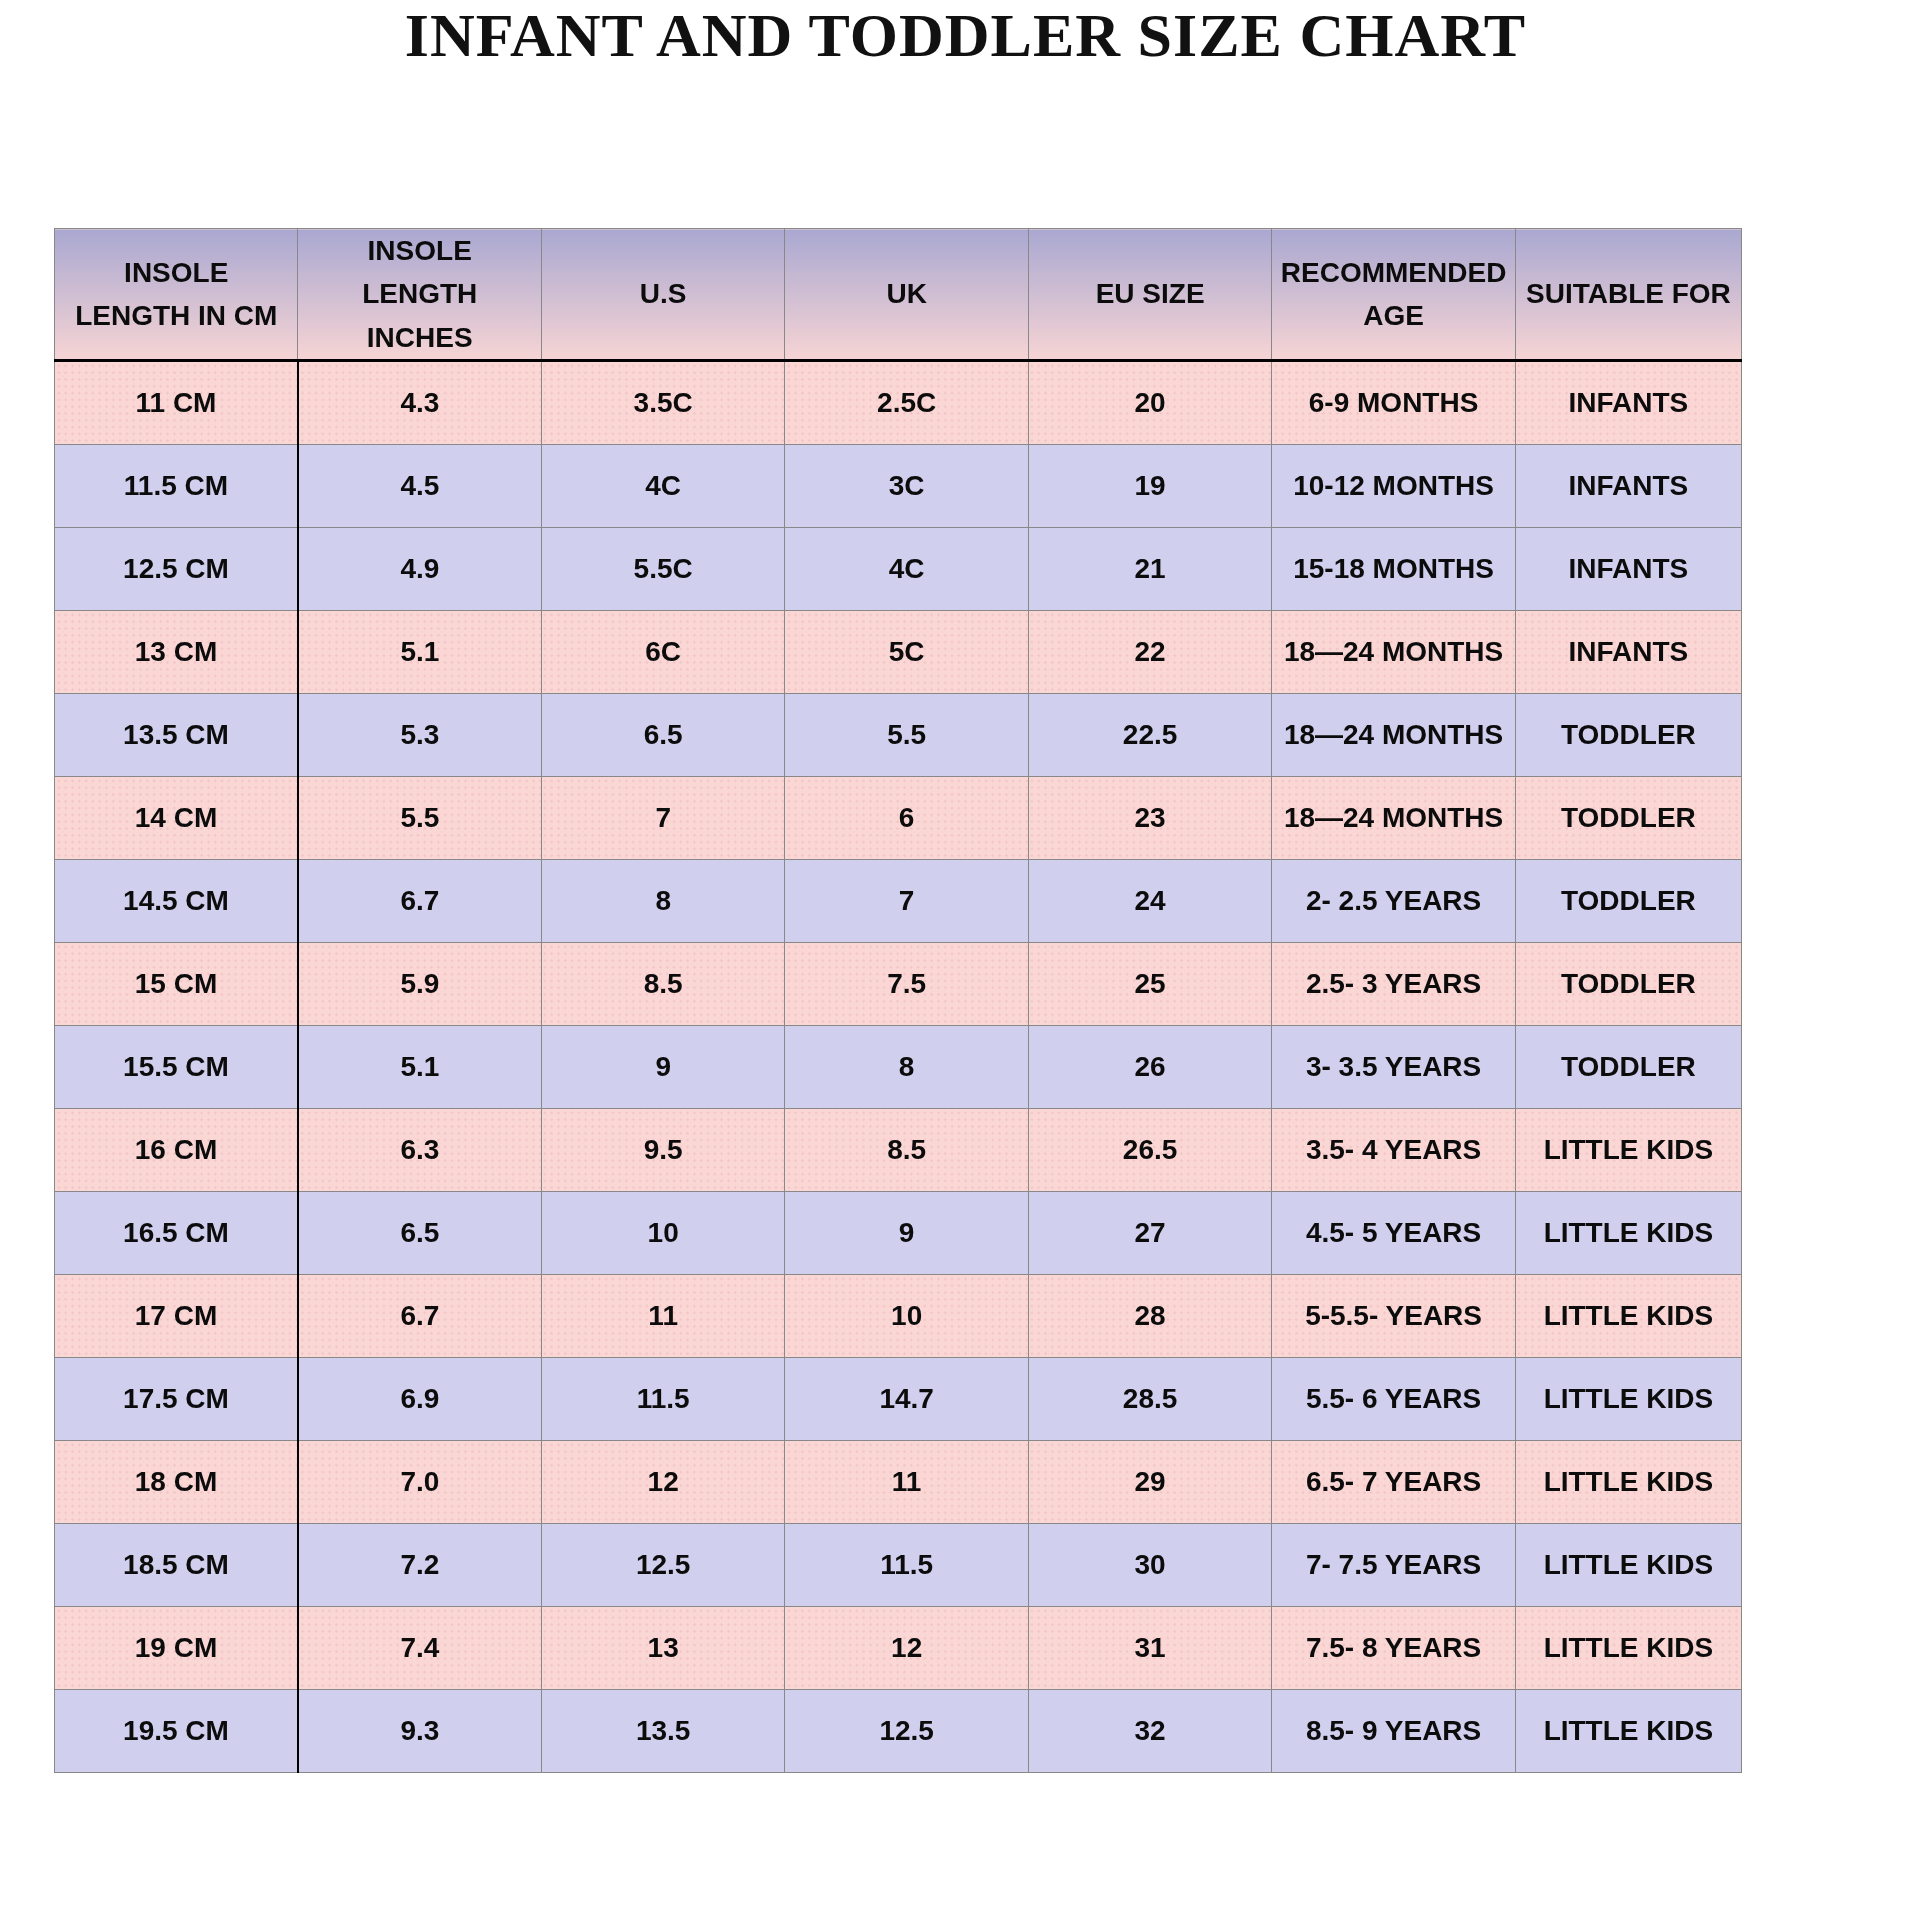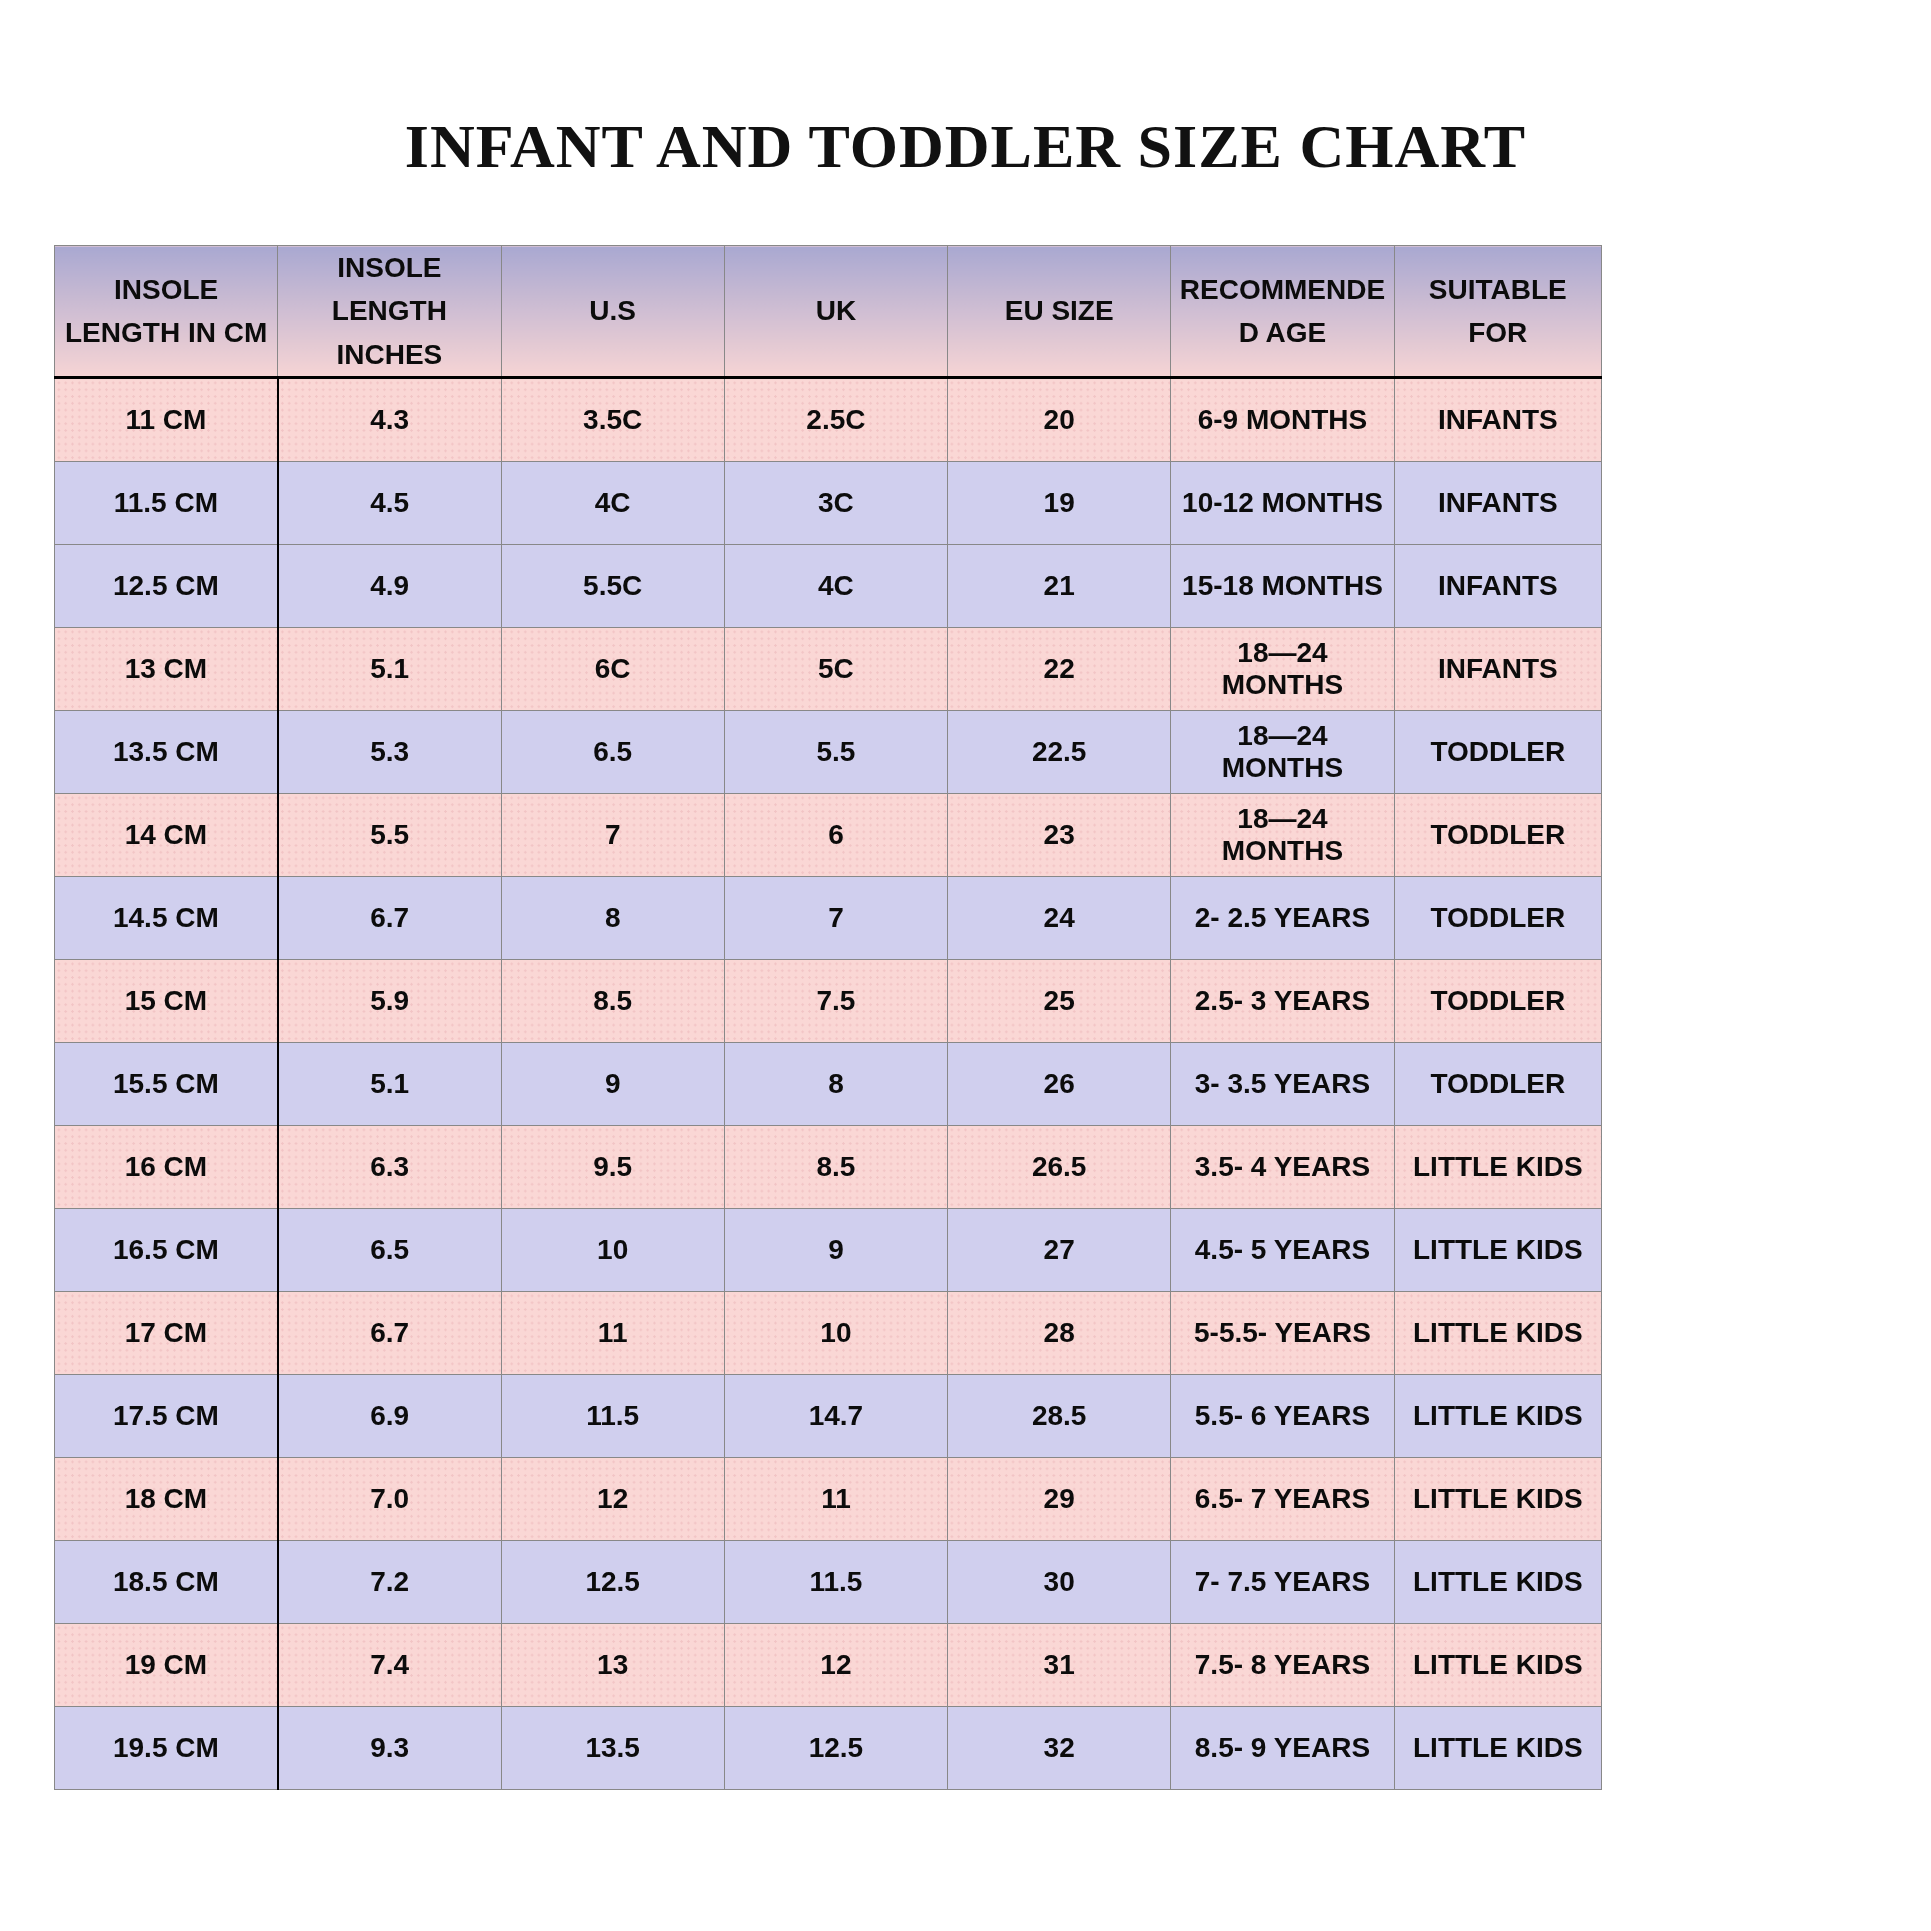--- a/index.html
+++ b/index.html
@@ -9,34 +9,33 @@
   }
   .page {
     position: relative;
     width: 1931px;
     height: 1931px;
     background: #ffffff;
     font-family: "Liberation Sans", sans-serif;
     overflow: hidden;
   }
   .chart-title {
-    margin: 16px;
-    padding-top: 95px;
+    margin: 0;
     text-align: center;
     font-family: "Liberation Serif", serif;
     font-weight: 700;
     font-size: 62px;
     letter-spacing: 1px;
     color: #111111;
   }
   table.size-chart {
     position: absolute;
     left: 54px;
-    top: 245px;
-    width: 1548px;
+    top: 228px;
+    width: 1688px;
     border-collapse: collapse;
     table-layout: fixed;
     border: 1px solid var(--grid, #888888);
     padding-left: 41px;
   }
   col.c-last { width: 13.4%; }
   col.c-std  { width: 14.43%; }
   th, td {
     border: 1px solid var(--grid, #888888);
     text-align: center;

